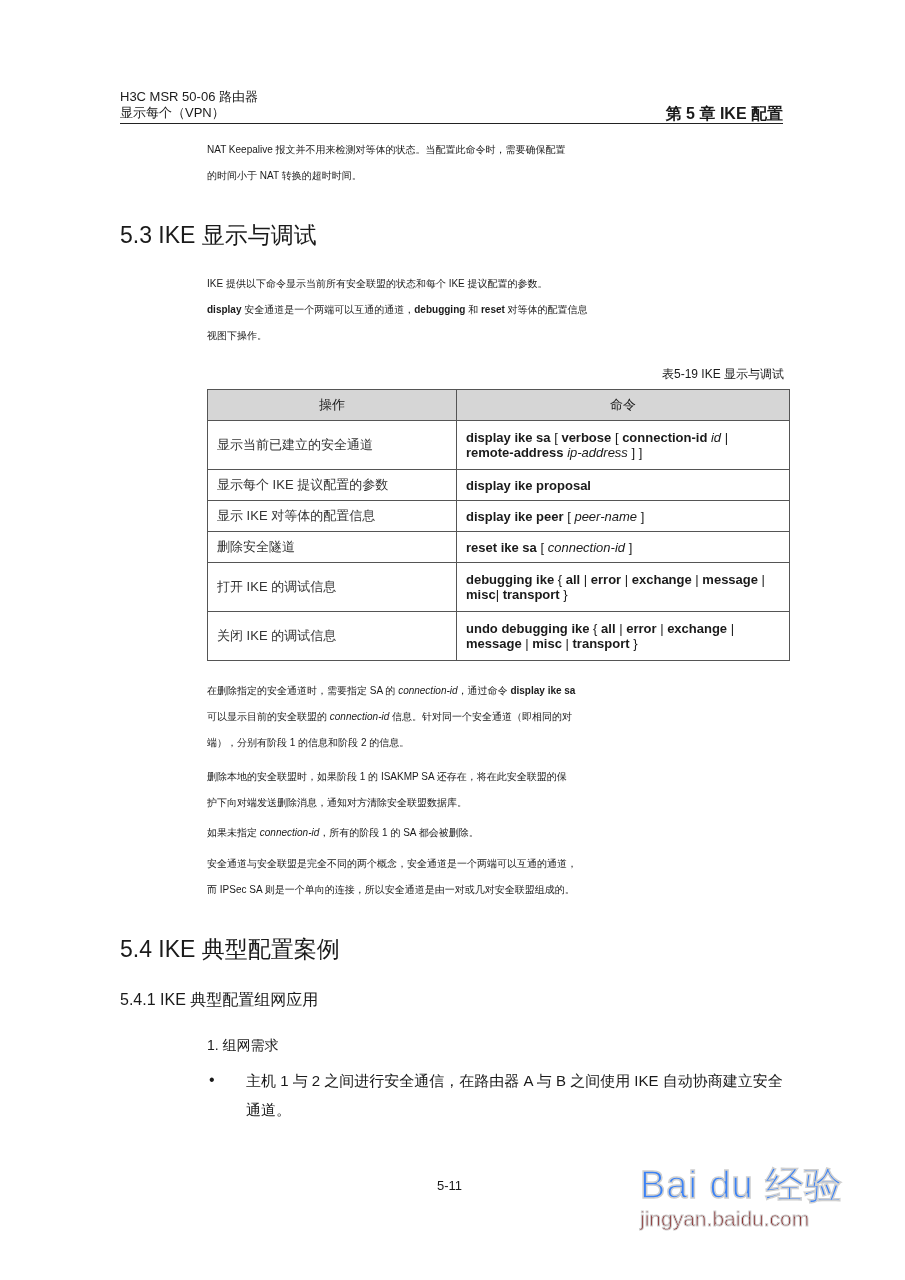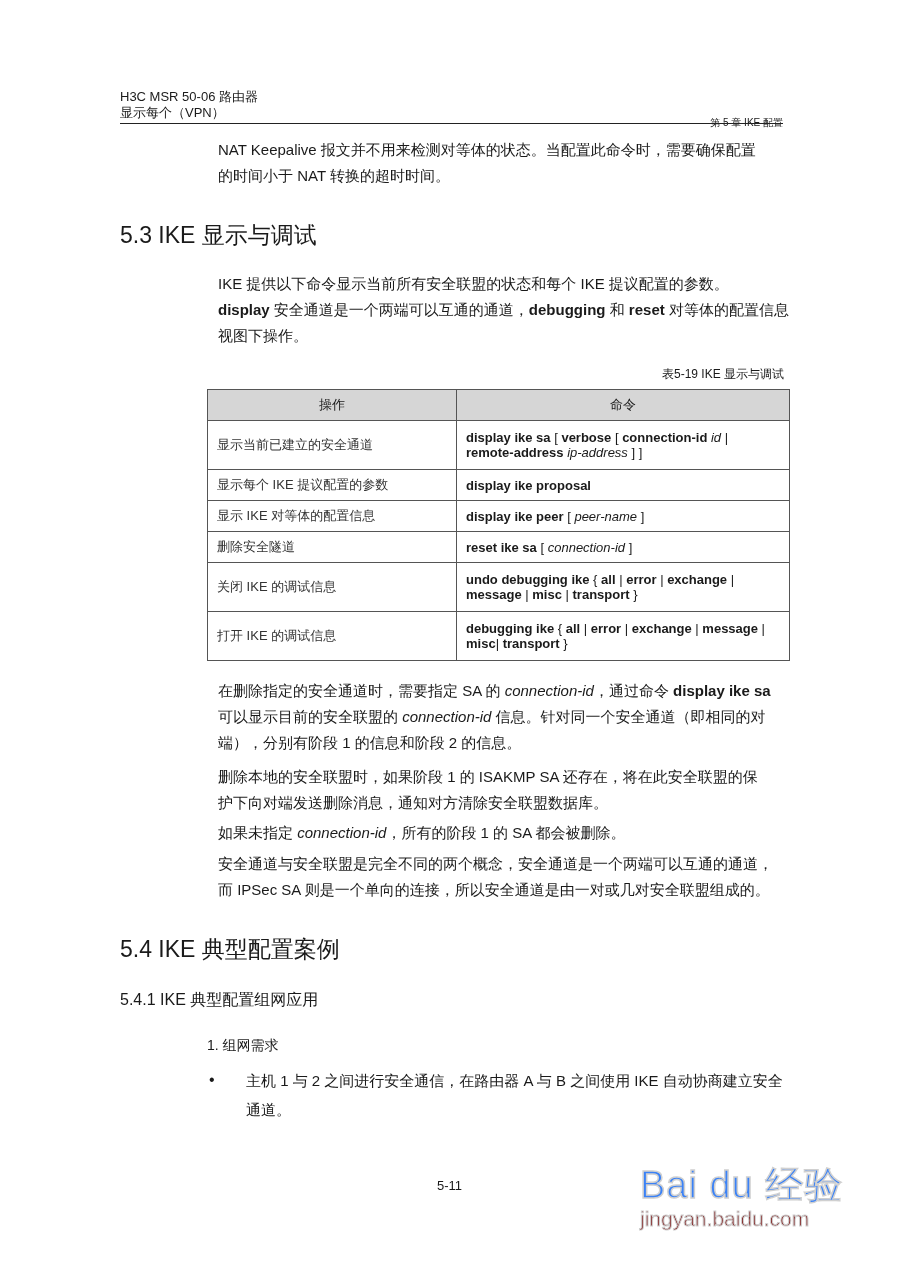--- a/index.html
+++ b/index.html
@@ -1,22 +1,22 @@
 <!DOCTYPE html>
 <html><head>
 <meta charset="utf-8">
 <style>
   html, body { margin: 0; padding: 0; background: #ffffff; }
   body { width: 905px; height: 1280px; position: relative; overflow: hidden;
          font-family: "Liberation Sans", "DejaVu Sans", sans-serif; color: #1a1a1a; }
   .hdr-line1 { position: absolute; left: 120px; top: 88px; font-size: 13px; }
   .hdr-line2 { position: absolute; left: 120px; top: 104px; font-size: 13px; }
-  .hdr-right { position: absolute; right: 122px; top: 116px; font-size: 10px; }
+  .hdr-right { position: absolute; right: 122px; top: 104px; font-size: 16px; font-weight: bold; }
   .hdr-rule { position: absolute; left: 120px; right: 122px; top: 123px; height: 0; border-top: 1.5px solid #222; }
-  .para { position: absolute; left: 218px; width: 577px; font-size: 15px; line-height: 26px; text-align: justify; }
+  .para { position: absolute; left: 207px; width: 577px; font-size: 10px; line-height: 26px; text-align: justify; }
   .h2 { position: absolute; left: 120px; font-size: 23px; }
   .h3 { position: absolute; left: 120px; font-size: 16px; }
   .h4 { position: absolute; left: 207px; font-size: 14px; }
   b { font-weight: bold; }
   i { font-style: italic; }
   .caption { position: absolute; left: 207px; width: 577px; top: 366px; text-align: right; font-size: 12px; }
   table.ike { position: absolute; left: 207px; top: 389px; width: 583px; border-collapse: collapse; font-size: 13px; }
   table.ike th, table.ike td { border: 1px solid #555; padding: 4px 9px; vertical-align: middle; text-align: left; }
   table.ike th { background: #d6d6d6; font-weight: normal; text-align: center; height: 22px; }
   table.ike td.op { width: 230px; color: #333; }
@@ -73,26 +73,26 @@
     </tr>
     <tr class="r">
       <td class="op">显示 IKE 对等体的配置信息</td>
       <td class="cmd"><b>display ike peer</b> [ <i>peer-name</i> ]</td>
     </tr>
     <tr class="r">
       <td class="op">删除安全隧道</td>
       <td class="cmd"><b>reset ike sa</b> [ <i>connection-id</i> ]</td>
     </tr>
     <tr class="r1">
+      <td class="op">打开 IKE 的调试信息</td>
+      <td class="cmd"><b>debugging ike</b> { <b>all</b> | <b>error</b> | <b>exchange</b> | <b>message</b> |<br><b>misc</b>| <b>transport</b> }</td>
+    </tr>
+    <tr class="r1">
       <td class="op">关闭 IKE 的调试信息</td>
       <td class="cmd"><b>undo debugging ike</b> { <b>all</b> | <b>error</b> | <b>exchange</b> |<br><b>message</b> | <b>misc</b> | <b>transport</b> }</td>
-    </tr>
-    <tr class="r1">
-      <td class="op">打开 IKE 的调试信息</td>
-      <td class="cmd"><b>debugging ike</b> { <b>all</b> | <b>error</b> | <b>exchange</b> | <b>message</b> |<br><b>misc</b>| <b>transport</b> }</td>
     </tr>
   </tbody>
 </table>
 
 <div class="para" style="top:678px;">
   <div><span>在删除指定的安全通道时，需要指定 SA 的 </span><i>connection-id</i><span>，通过命令 </span><b>display ike sa</b></div>
   <div><span>可以显示目前的安全联盟的 </span><i>connection-id</i><span> 信息。针对同一个安全通道（即相同的对</span></div>
   <div>端），分别有阶段 1 的信息和阶段 2 的信息。</div>
 </div>
 

